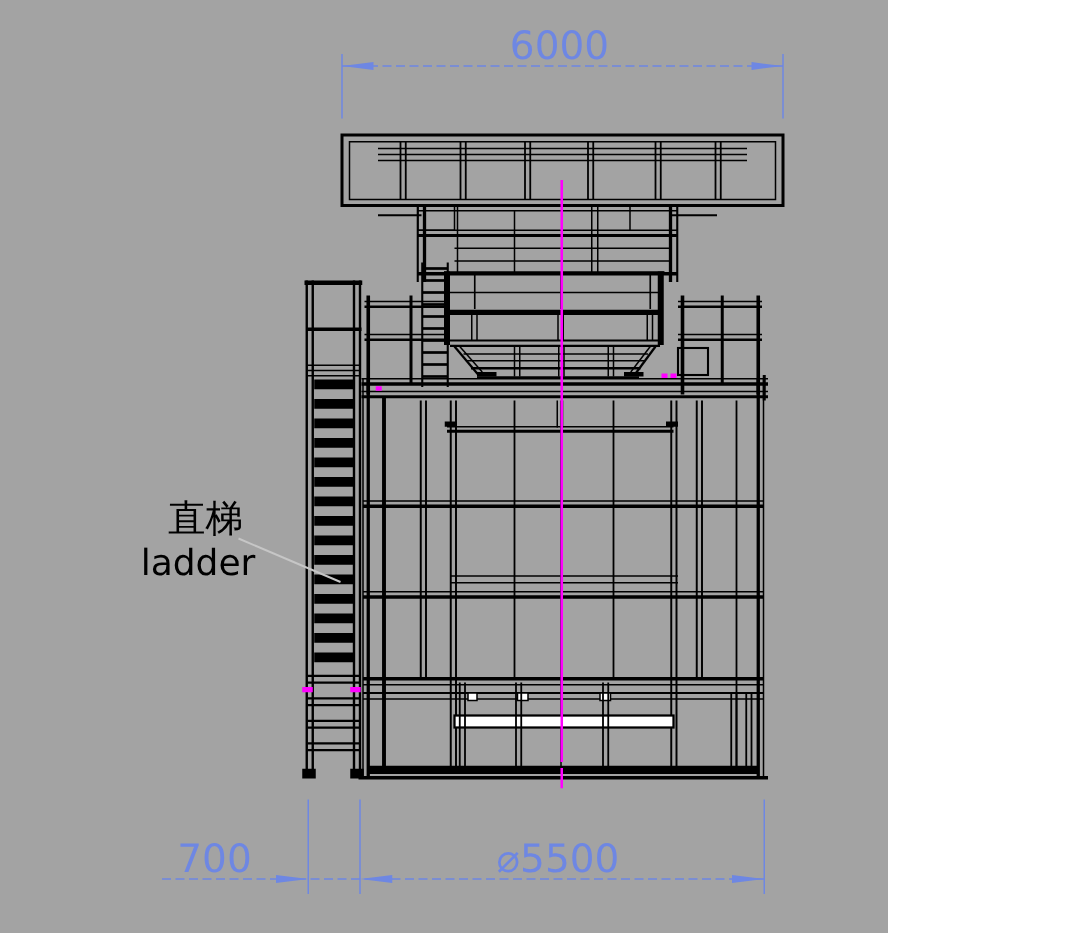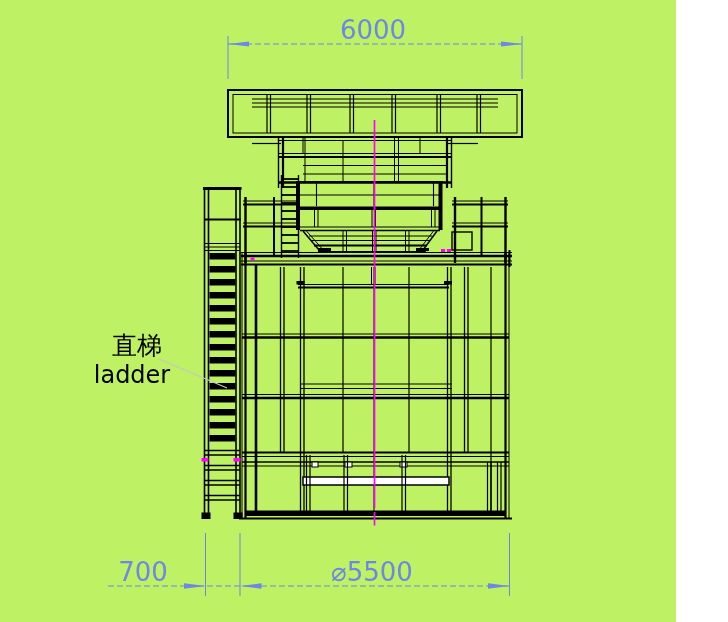--- a/index.html
+++ b/index.html
@@ -1,16 +1,16 @@
 <!DOCTYPE html>
 <html><head>
 <meta charset="utf-8">
 <style>
   html,body{margin:0;padding:0;background:#ffffff;}
-  .stage{position:relative;width:676px;height:622px;background:#bef264;overflow:hidden;}
+  .stage{position:relative;width:592px;height:622px;background:#a3a3a3;overflow:hidden;}
   svg{display:block;}
   .k{stroke:#000;fill:none;stroke-linecap:butt;}
   .fk{fill:#000;stroke:none;}
   .wb{fill:#fff;stroke:#000;}
   .dim{stroke:#6e87e3;fill:none;}
   .dimf{fill:#6e87e3;stroke:none;}
   .dimtext{fill:#6e87e3;font-family:"DejaVu Sans",sans-serif;font-size:26px;text-anchor:middle;}
   .labeltext{fill:#000;font-family:"DejaVu Sans",sans-serif;text-anchor:middle;}
   .mag{stroke:#ff00ff;fill:none;}
   .magf{fill:#ff00ff;stroke:none;}

